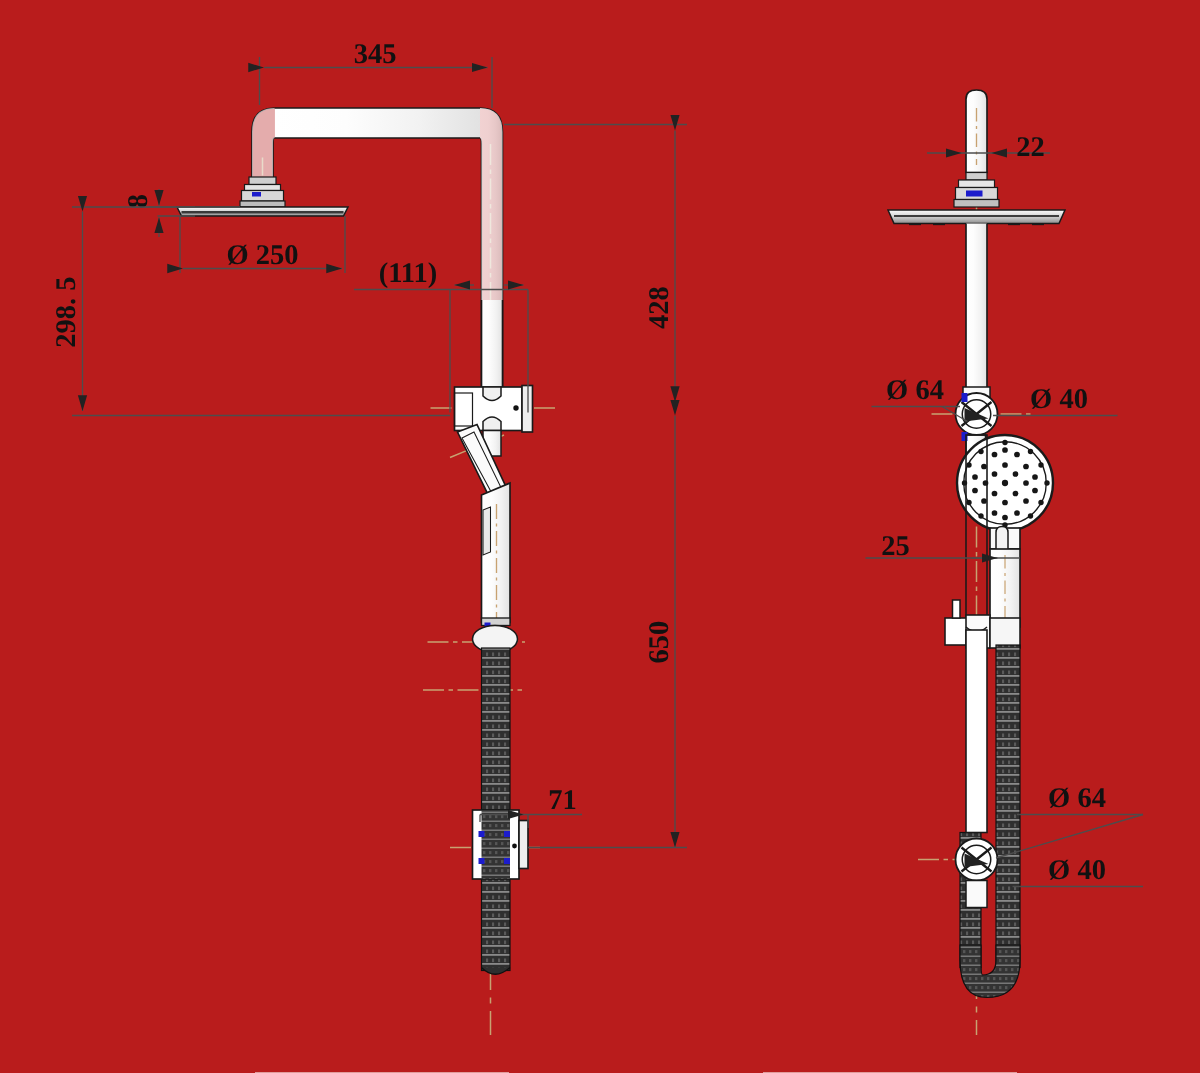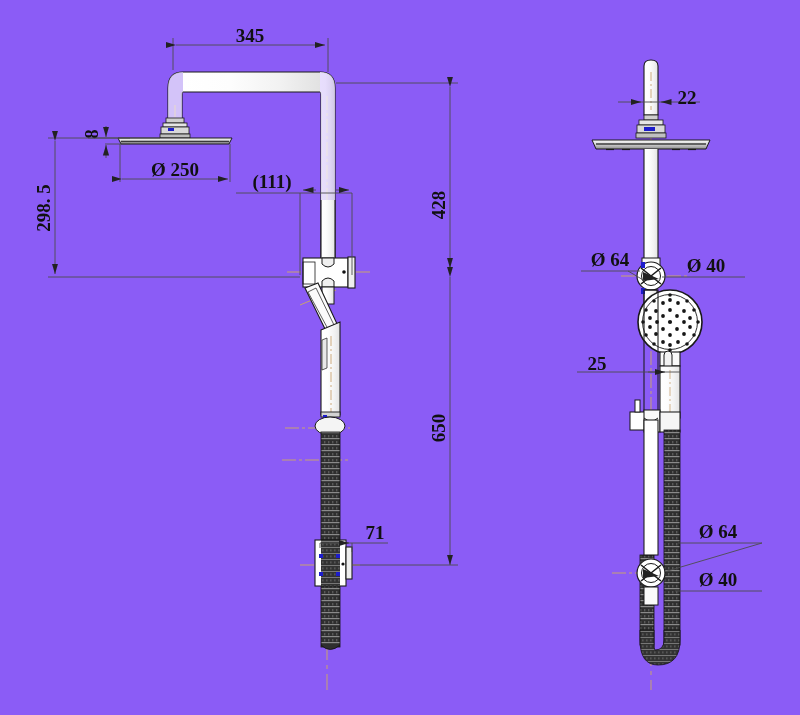--- a/index.html
+++ b/index.html
@@ -10,21 +10,21 @@
   body {
     width: 800px;
     height: 715px;
     font-family: "Liberation Serif", serif;
     overflow: hidden;
   }
   #drawing-root {
     position: relative;
     width: 800px;
     height: 715px;
-    background: #8b5cf6;
+    background: #b91c1c;
   }
   svg.cad {
     position: absolute;
     left: 0;
     top: 0;
     width: 800px;
     height: 715px;
     display: block;
   }
   .dim-text {

